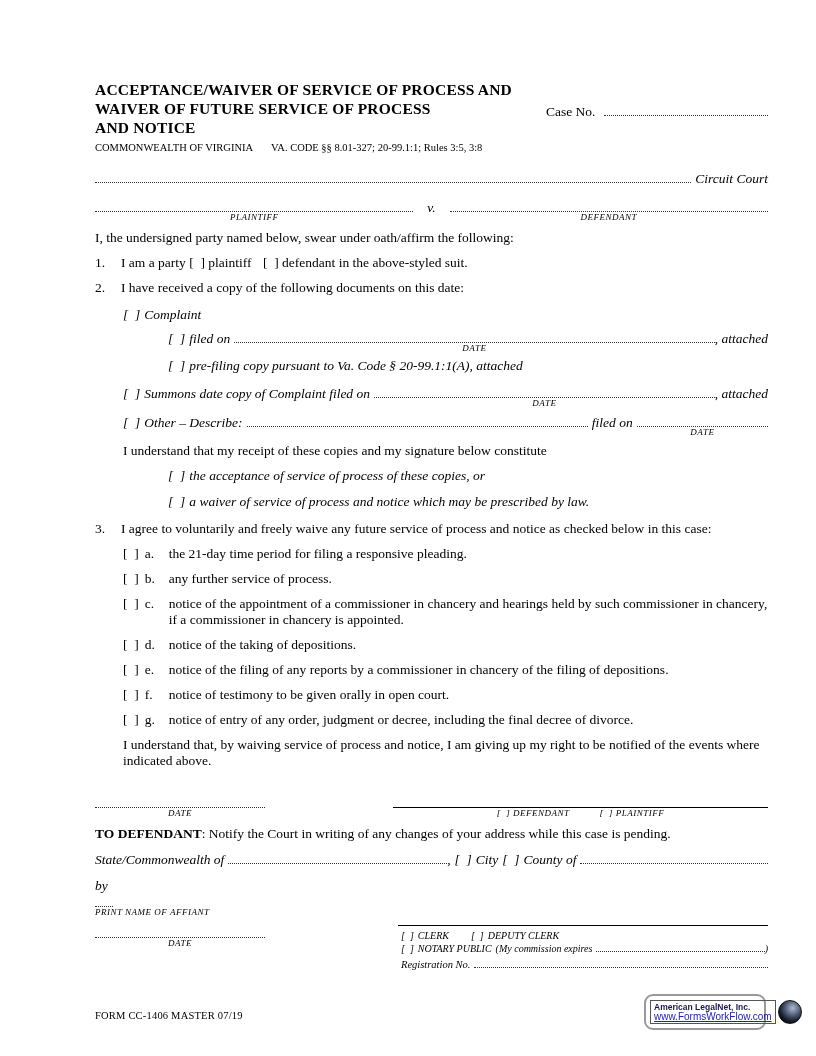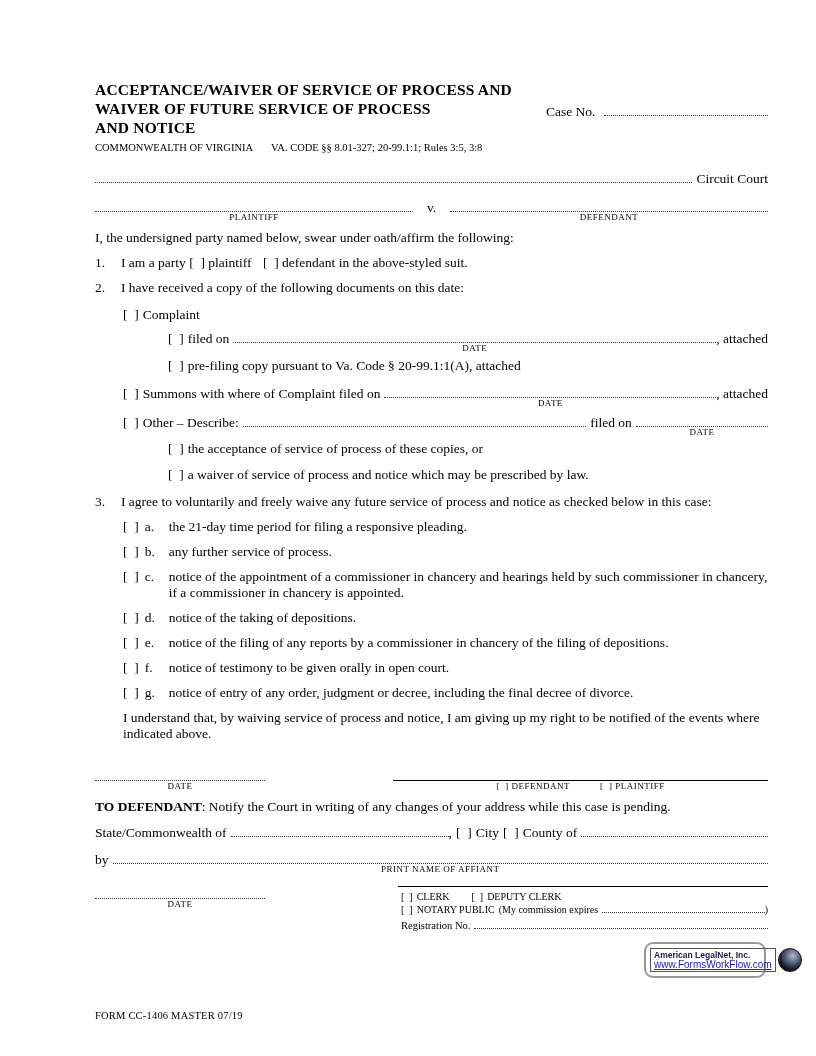--- a/index.html
+++ b/index.html
@@ -8,21 +8,21 @@
         padding:80px 48px 0 95px;font-size:13.5px;line-height:16px;overflow:hidden;}
   
   .header-row{display:flex;}
   .title-block{flex:1;}
   .title{font-weight:bold;font-size:15.5px;line-height:19px;letter-spacing:.2px;}
   .subtitle{margin-top:3px;font-size:10.5px;white-space:nowrap;}
   .subtitle .code{margin-left:18px;}
   .case-block{width:222px;display:flex;align-items:baseline;margin-top:23px;flex:none;}
   .case-block .lbl{margin-right:8px;white-space:nowrap;}
   
-  .row{display:flex;align-items:baseline;column-gap:4px;}
+  .row{display:flex;align-items:baseline;column-gap:4px;font-style:italic;}
   .fill{flex:1 1 auto;min-width:18px;border-bottom:1.4px dotted #333;height:12px;
         position:relative;align-self:baseline;}
   .solid{border-bottom:1.2px solid #000;}
   .under{position:absolute;top:calc(100% + 1px);left:0;right:0;text-align:center;
          font-size:9px;letter-spacing:.5px;white-space:nowrap;line-height:11px;}
   .cb{white-space:pre;}
   .num{flex:0 0 26px;}
   .letter{flex:0 0 24px;}
   .li{display:flex;align-items:baseline;}
   .li-body{flex:1;}
@@ -35,21 +35,21 @@
   .spacer120{flex:0 0 120px;}
   .spacer125{flex:0 0 125px;}
   .fixed170{flex:0 0 170px;}
   .sig-under{display:flex;justify-content:center;column-gap:30px;}
   .clerk-block{flex:1;}
   .clerk-line{display:flex;align-items:baseline;column-gap:4px;font-size:10px;
               line-height:13px;padding-left:3px;}
   .topline{border-bottom:1.2px solid #000;height:2px;margin-bottom:3px;}
   
   .form-no{position:absolute;left:95px;top:1008px;font-size:10.5px;letter-spacing:.2px;}
-  .logo{position:absolute;left:644px;top:942px;width:122px;height:36px;
+  .logo{position:absolute;left:644px;top:994px;width:122px;height:36px;
         border:2px solid #999;border-radius:9px;background:#fff;box-sizing:border-box;
         display:flex;align-items:center;justify-content:space-between;padding:2px 3px 2px 4px;}
   .logo-textbox{border:1px solid #555;padding:1px 3px;line-height:10px;}
   .logo-name{font-family:"Liberation Sans",sans-serif;font-size:8.5px;font-weight:bold;color:#1a1a4e;white-space:nowrap;}
   .logo-link{font-family:"Liberation Sans",sans-serif;font-size:10px;color:#2020c0;text-decoration:underline;white-space:nowrap;}
   .logo-globe{width:24px;height:24px;border-radius:50%;flex:none;margin-left:2px;
         background:radial-gradient(circle at 62% 32%, #aebbd0 0%, #55617a 35%, #1b2233 62%, #000 85%);
         border:1px solid #111;box-sizing:border-box;}
 </style>
 </head>
@@ -121,37 +121,38 @@
     <span class="tight nowrap">, attached</span>
   </div>
 
   <div class="row ind2" style="margin-top:11px;">
     <span class="cb">[&nbsp;&nbsp;]</span>
     <span>pre-filing copy pursuant to Va. Code § 20-99.1:1(A), attached</span>
   </div>
 
   <div class="row ind1" style="margin-top:11px;margin-bottom:10px;">
     <span class="cb">[&nbsp;&nbsp;]</span>
-    <span class="nowrap">Summons with where of Complaint filed on</span>
+    <span class="nowrap">Summons date copy of Complaint filed on</span>
     <span class="fill">
       <span class="under">DATE</span>
     </span>
     <span class="tight nowrap">, attached</span>
   </div>
 
   <div class="row ind1" style="margin-top:12px;margin-bottom:10px;">
     <span class="cb">[&nbsp;&nbsp;]</span>
     <span class="nowrap">Other – Describe:</span>
     <span class="fill" style="flex:2.6;"></span>
     <span class="nowrap">filed on</span>
     <span class="fill" style="flex:1;">
       <span class="under">DATE</span>
     </span>
   </div>
 
+  <div class="ind1" style="margin-top:12px;">I understand that my receipt of these copies and my signature below constitute</div>
 
   <div class="row ind2" style="margin-top:9px;">
     <span class="cb">[&nbsp;&nbsp;]</span>
     <span>the acceptance of service of process of these copies, or</span>
   </div>
   <div class="row ind2" style="margin-top:10px;">
     <span class="cb">[&nbsp;&nbsp;]</span>
     <span>a waiver of service of process and notice which may be prescribed by law.</span>
   </div>
 
@@ -220,21 +221,21 @@
     <span class="fill" style="flex:1.4;"></span>
     <span class="tight">,</span>
     <span class="cb">[&nbsp;&nbsp;]</span>
     <span>City</span>
     <span class="cb">[&nbsp;&nbsp;]</span>
     <span class="nowrap">County of</span>
     <span class="fill" style="flex:1.2;"></span>
   </div>
 
 
-  <div class="row" style="margin-top:10px;margin-bottom:14px;">
+  <div class="row" style="margin-top:10px;margin-bottom:14px;flex-direction:column;">
     <span>by</span>
     <span class="fill">
       <span class="under">PRINT NAME OF AFFIANT</span>
     </span>
   </div>
 
   <div class="row" style="margin-top:16px;align-items:flex-start;">
     <span class="fill fixed170" style="height:14px;">
       <span class="under">DATE</span>
     </span>

